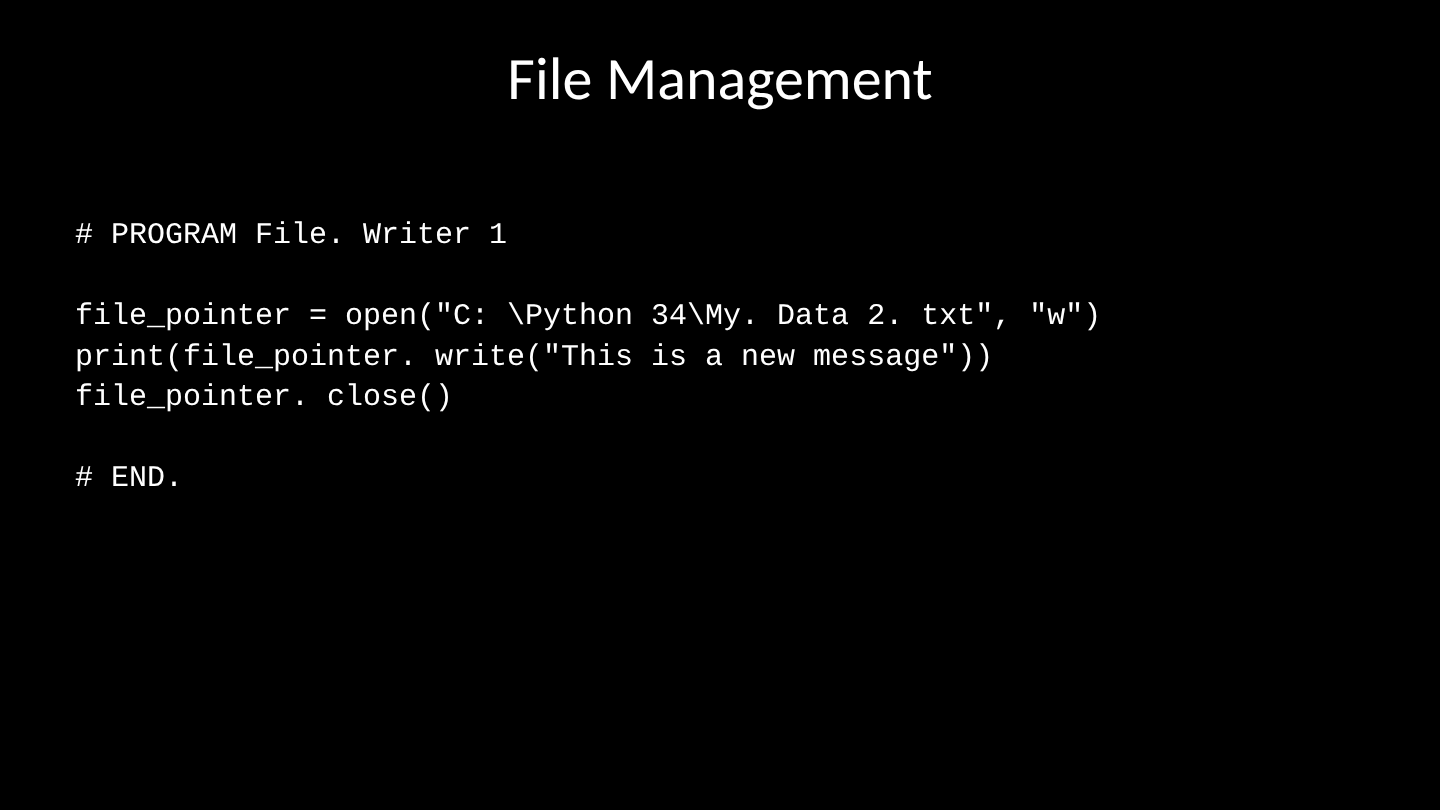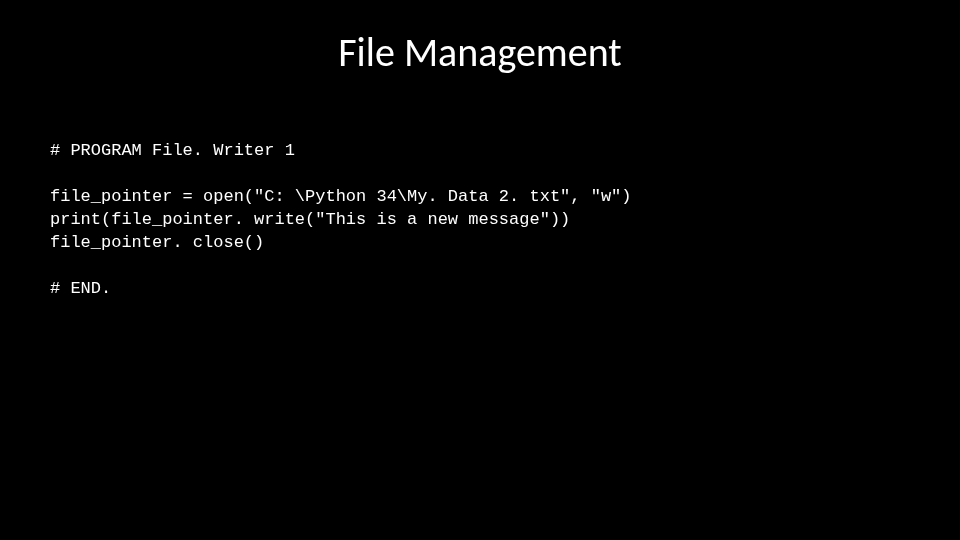--- a/index.html
+++ b/index.html
@@ -20,21 +20,21 @@
   .title {
     font-family: Calibri, "Segoe UI", Arial, sans-serif;
     font-size: 40px;
     font-weight: 400;
     text-align: center;
     margin: 8px 0 40px 0;
     letter-spacing: 0px;
   }
   .code {
     font-family: "Courier New", Courier, monospace;
-    font-size: 17px;
+    font-size: 20px;
     line-height: 1.35;
     white-space: pre;
   }
 </style>
 </head>
 <body>
 
 <div class="slide">
   <div class="title">File Management</div>
   <div class="code">

